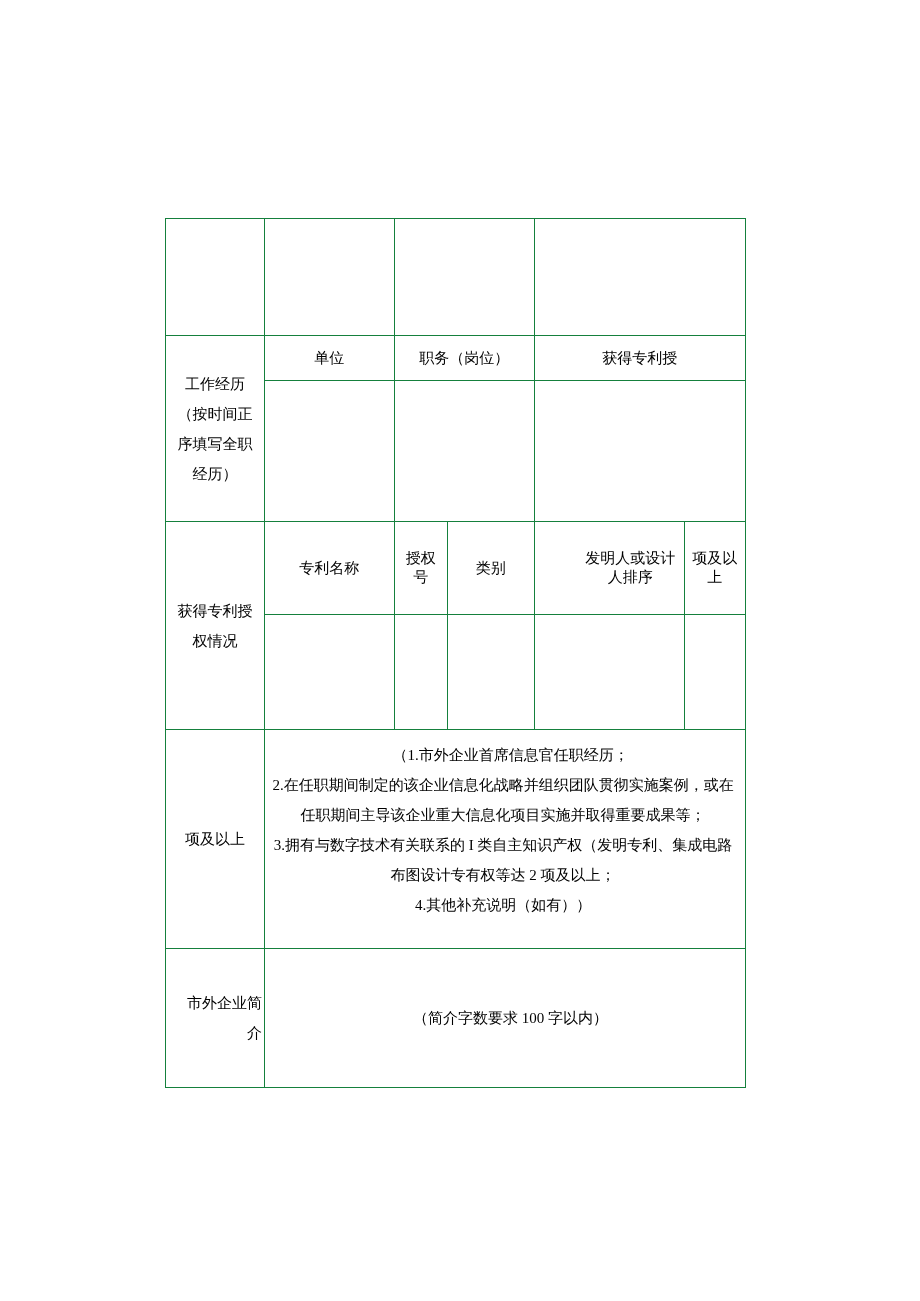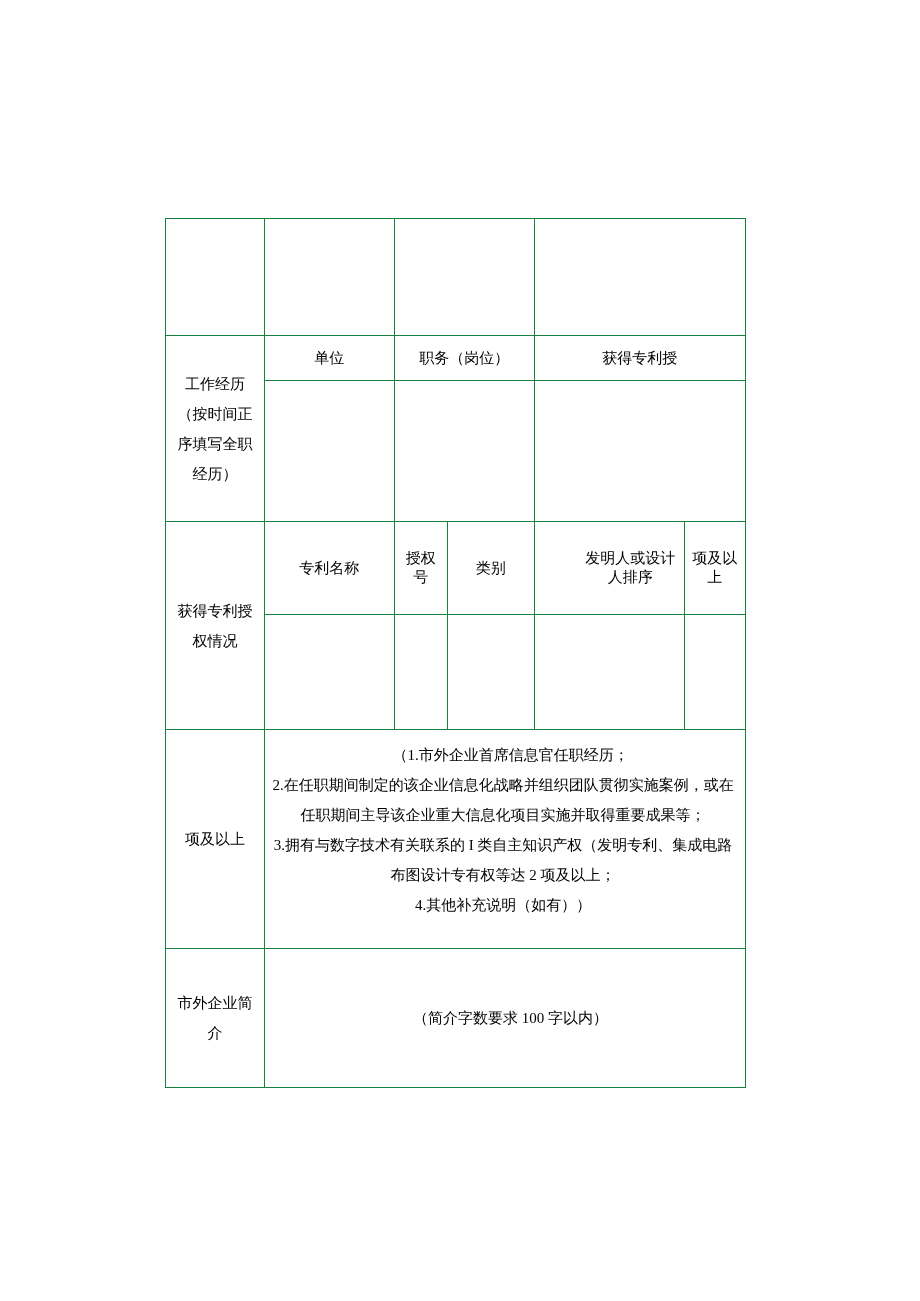--- a/index.html
+++ b/index.html
@@ -103,20 +103,20 @@
 
     <tr>
       <td class="label-col" style="height:210px;">项及以上</td>
       <td colspan="6" class="left-text" style="white-space:pre-line;">　（1.市外企业首席信息官任职经历；
 2.在任职期间制定的该企业信息化战略并组织团队贯彻实施案例，或在任职期间主导该企业重大信息化项目实施并取得重要成果等；
 3.拥有与数字技术有关联系的 I 类自主知识产权（发明专利、集成电路布图设计专有权等达 2 项及以上；
 4.其他补充说明（如有））</td>
     </tr>
 
     <tr>
-      <td class="label-col label-multi" style="height:130px; white-space:pre-line;">市外企业简
+      <td class="label-col label-multi" style="height:130px; white-space:pre-line;text-align:right;">市外企业简
 介</td>
       <td colspan="6" class="left-text" style="vertical-align:middle;">　（简介字数要求 100 字以内）</td>
     </tr>
 
   </tbody>
     </table>
 </div>
 
 </body></html>

